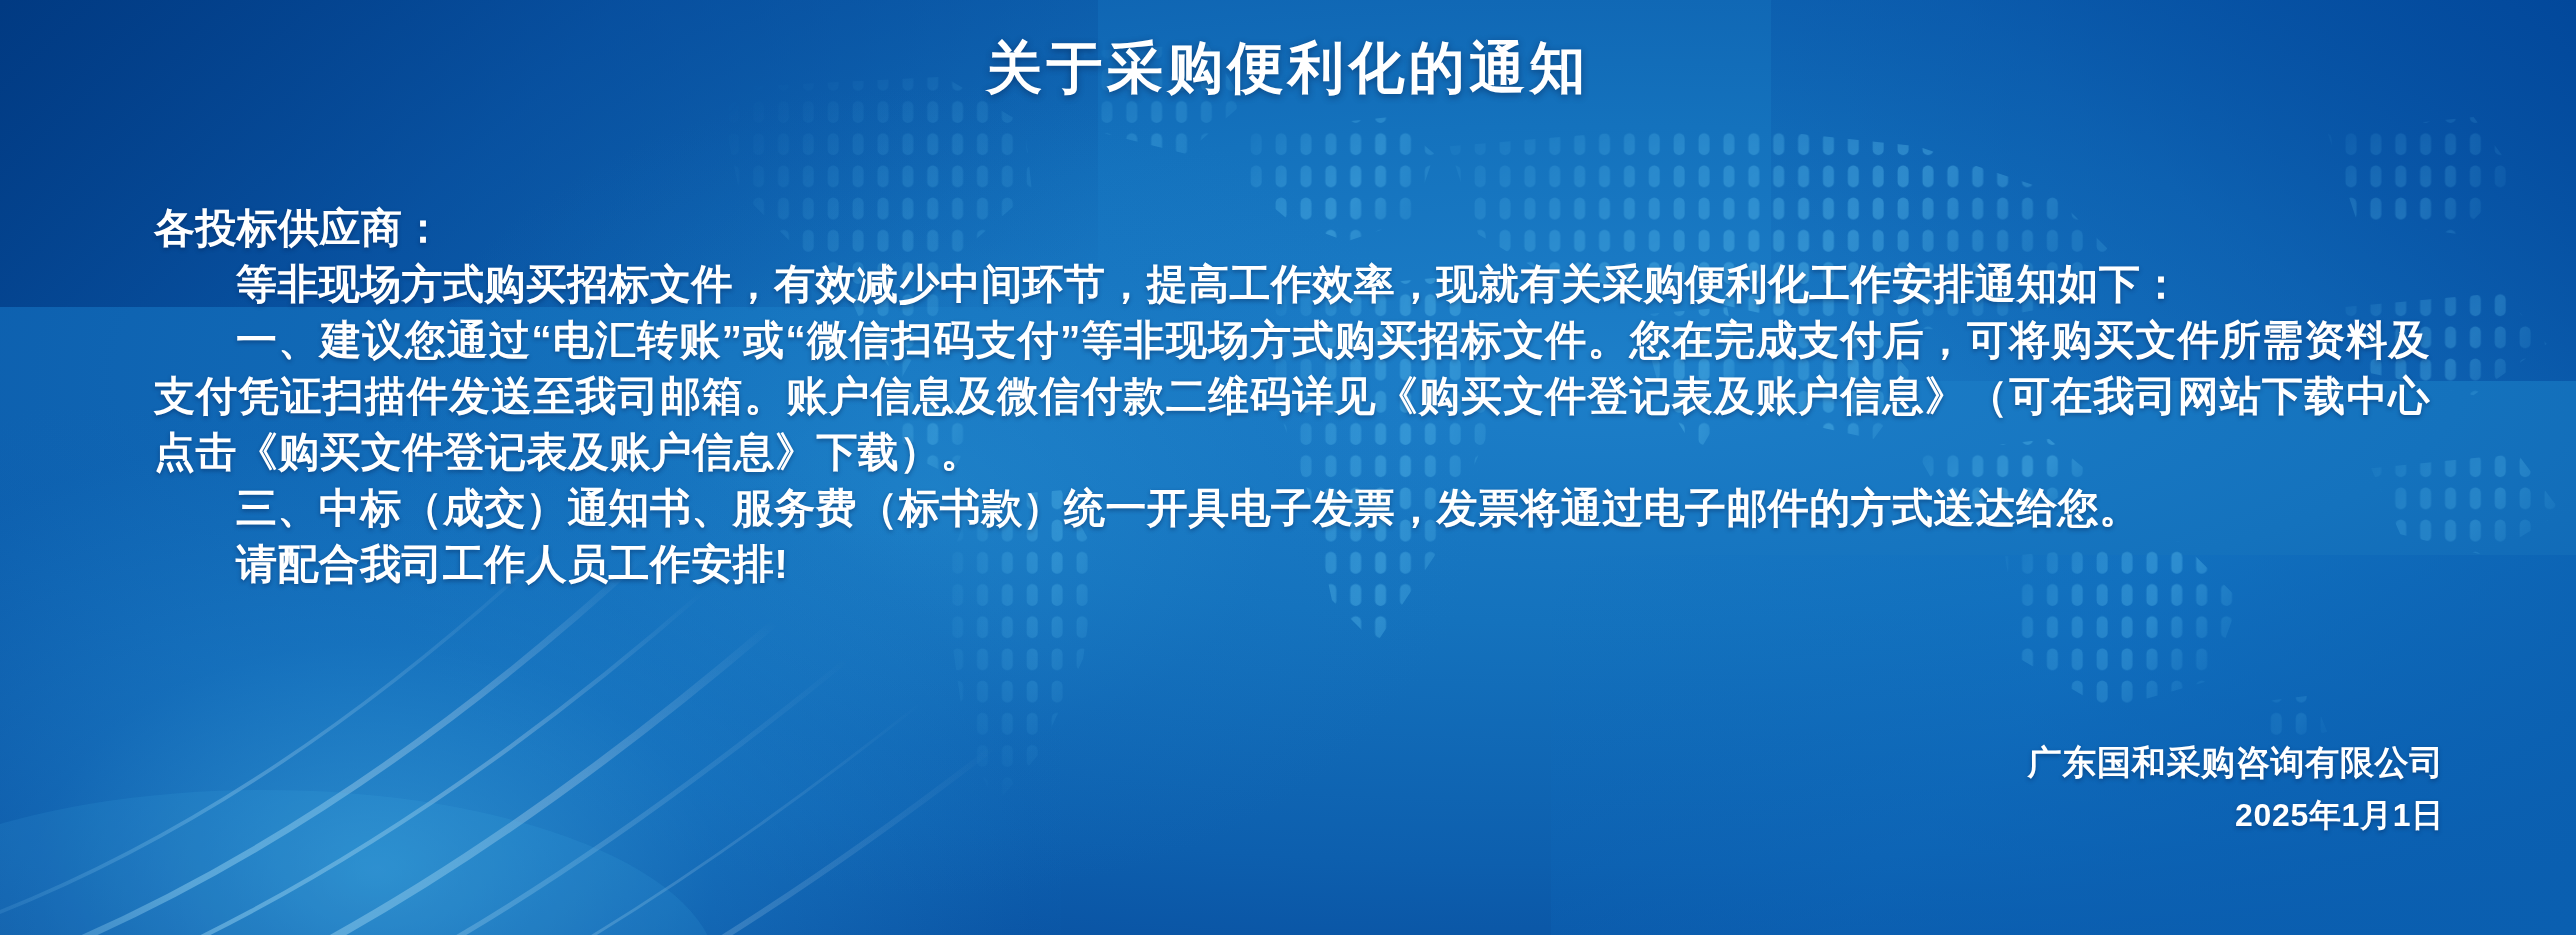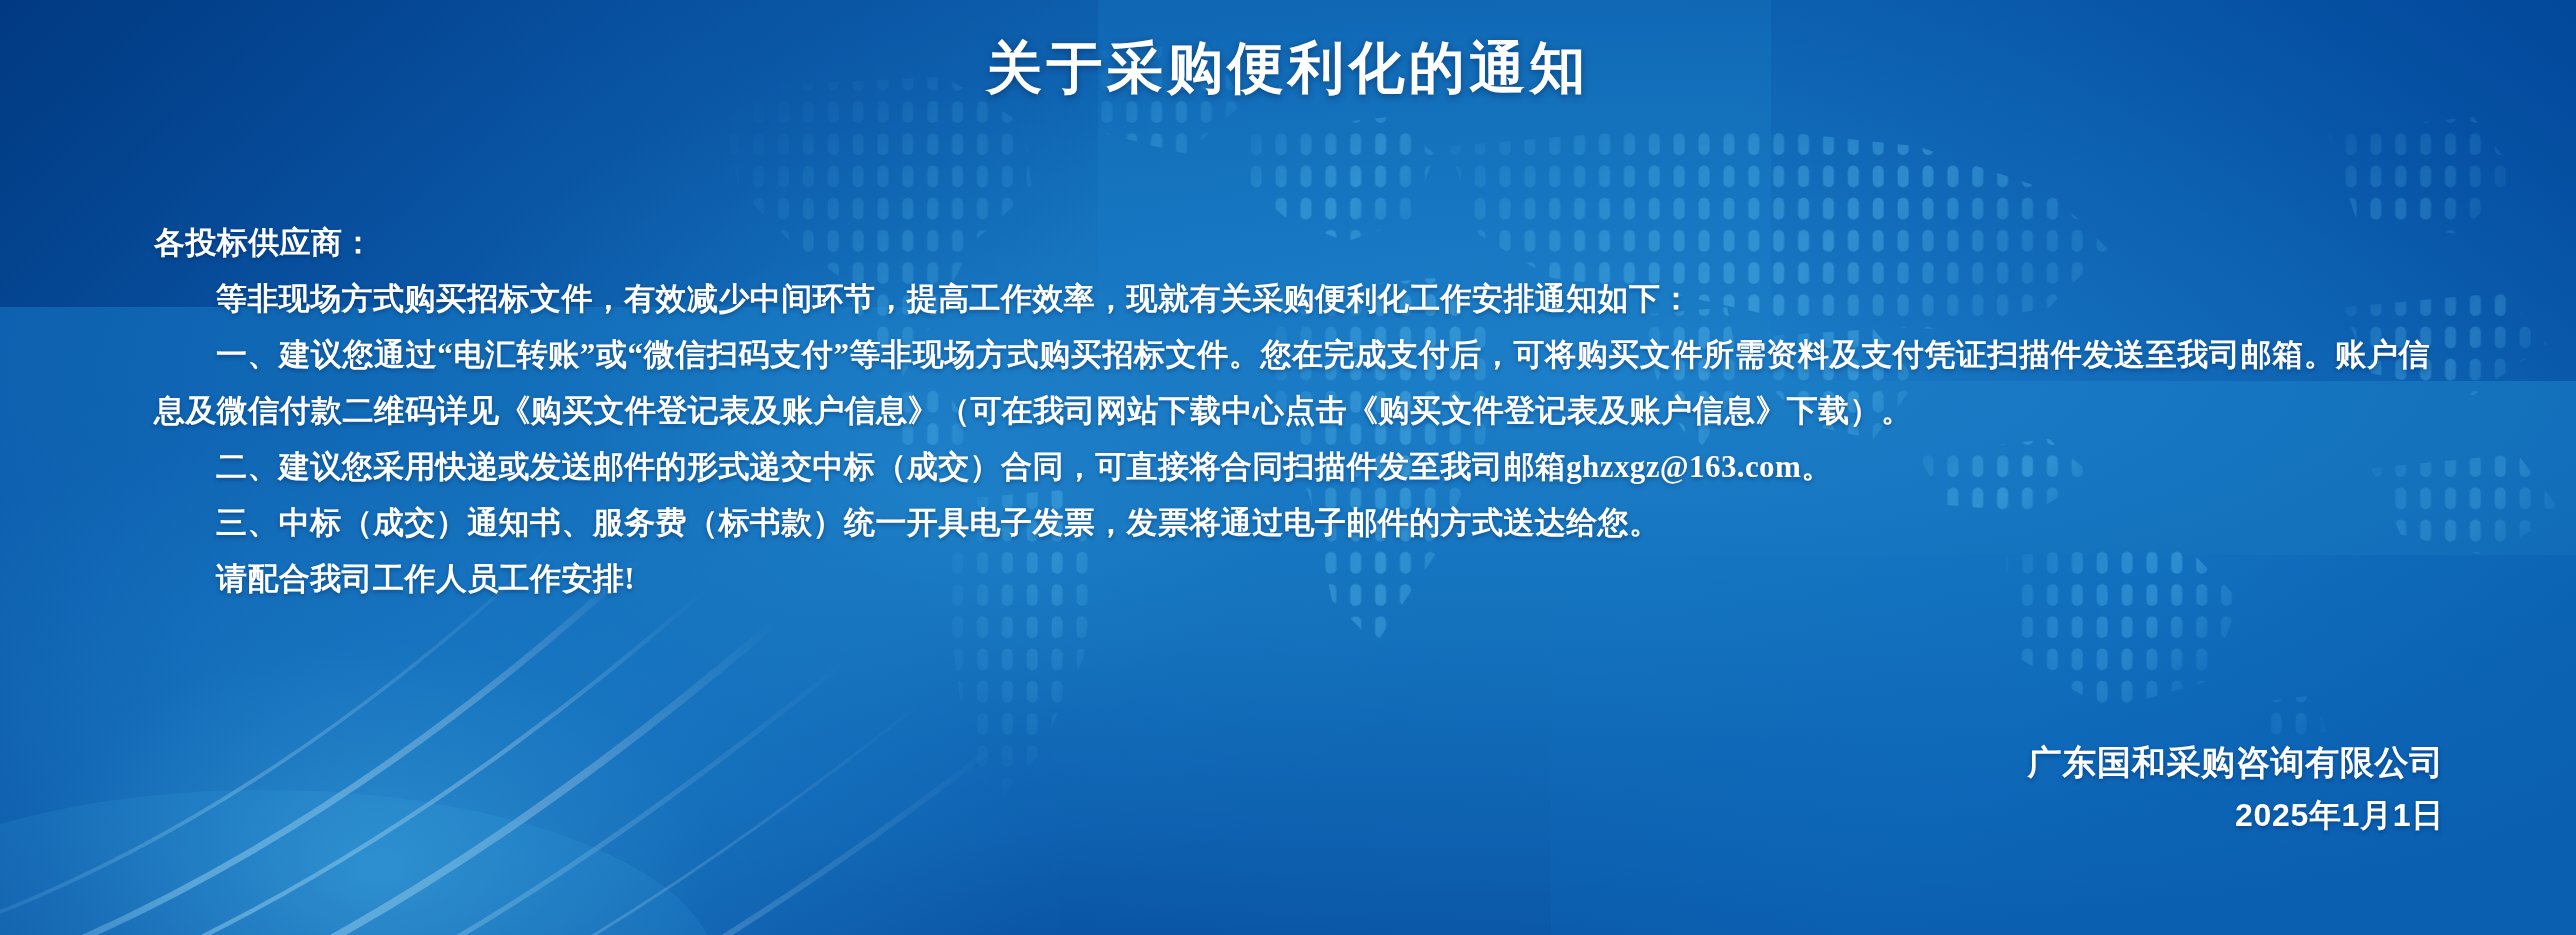--- a/index.html
+++ b/index.html
@@ -79,29 +79,29 @@
     color:#ffffff;
     font-size:56px;
     font-weight:bold;
     letter-spacing:4.4px;
     text-shadow:0 2.2px 7.3px rgba(0,20,60,0.45);
     font-family:"DejaVu Sans","Liberation Sans",sans-serif;
   }
 
   .body-text {
     position:absolute;
-    left:154px; top:215px;
+    left:154px; top:200px;
     width:2276px;
     color:#ffffff;
-    font-size:31px;
+    font-size:41px;
     font-weight:bold;
     line-height:56px;
     letter-spacing:0.4px;
     text-shadow:0 1.5px 4.4px rgba(0,25,70,0.40);
-    font-family:Liberation Serif, serif;
+    font-family:Liberation Sans, sans-serif;
   }
   .body-text p { margin:0; text-align:justify; text-justify:inter-ideograph; }
   .indent { text-indent:2em; }
 
   .signature {
     position:absolute;
     right:132px; bottom:94px;
     text-align:right;
     color:#ffffff;
     font-size:34px;
@@ -202,21 +202,20 @@
   </div>
 
   <div class="content">
 
     <div class="title">关于采购便利化的通知</div>
 
     <div class="body-text">
       <p>各投标供应商：</p>
       <p class="indent">等非现场方式购买招标文件，有效减少中间环节，提高工作效率，现就有关采购便利化工作安排通知如下：</p>
       <p class="indent">一、建议您通过“电汇转账”或“微信扫码支付”等非现场方式购买招标文件。您在完成支付后，可将购买文件所需资料及支付凭证扫描件发送至我司邮箱。账户信息及微信付款二维码详见《购买文件登记表及账户信息》（可在我司网站下载中心点击《购买文件登记表及账户信息》下载）。</p>
-      <p class="indent">二、建议您采用快递或发送邮件的形式递交中标（成交）合同，可直接将合同扫描件发至我司邮箱ghzxgz@163.com。</p>
       <p class="indent">三、中标（成交）通知书、服务费（标书款）统一开具电子发票，发票将通过电子邮件的方式送达给您。</p>
       <p class="indent">请配合我司工作人员工作安排!</p>
     </div>
 
     <div class="signature">
       <div>广东国和采购咨询有限公司</div>
       <div class="date">2025年1月1日</div>
     </div>
 
   </div>

